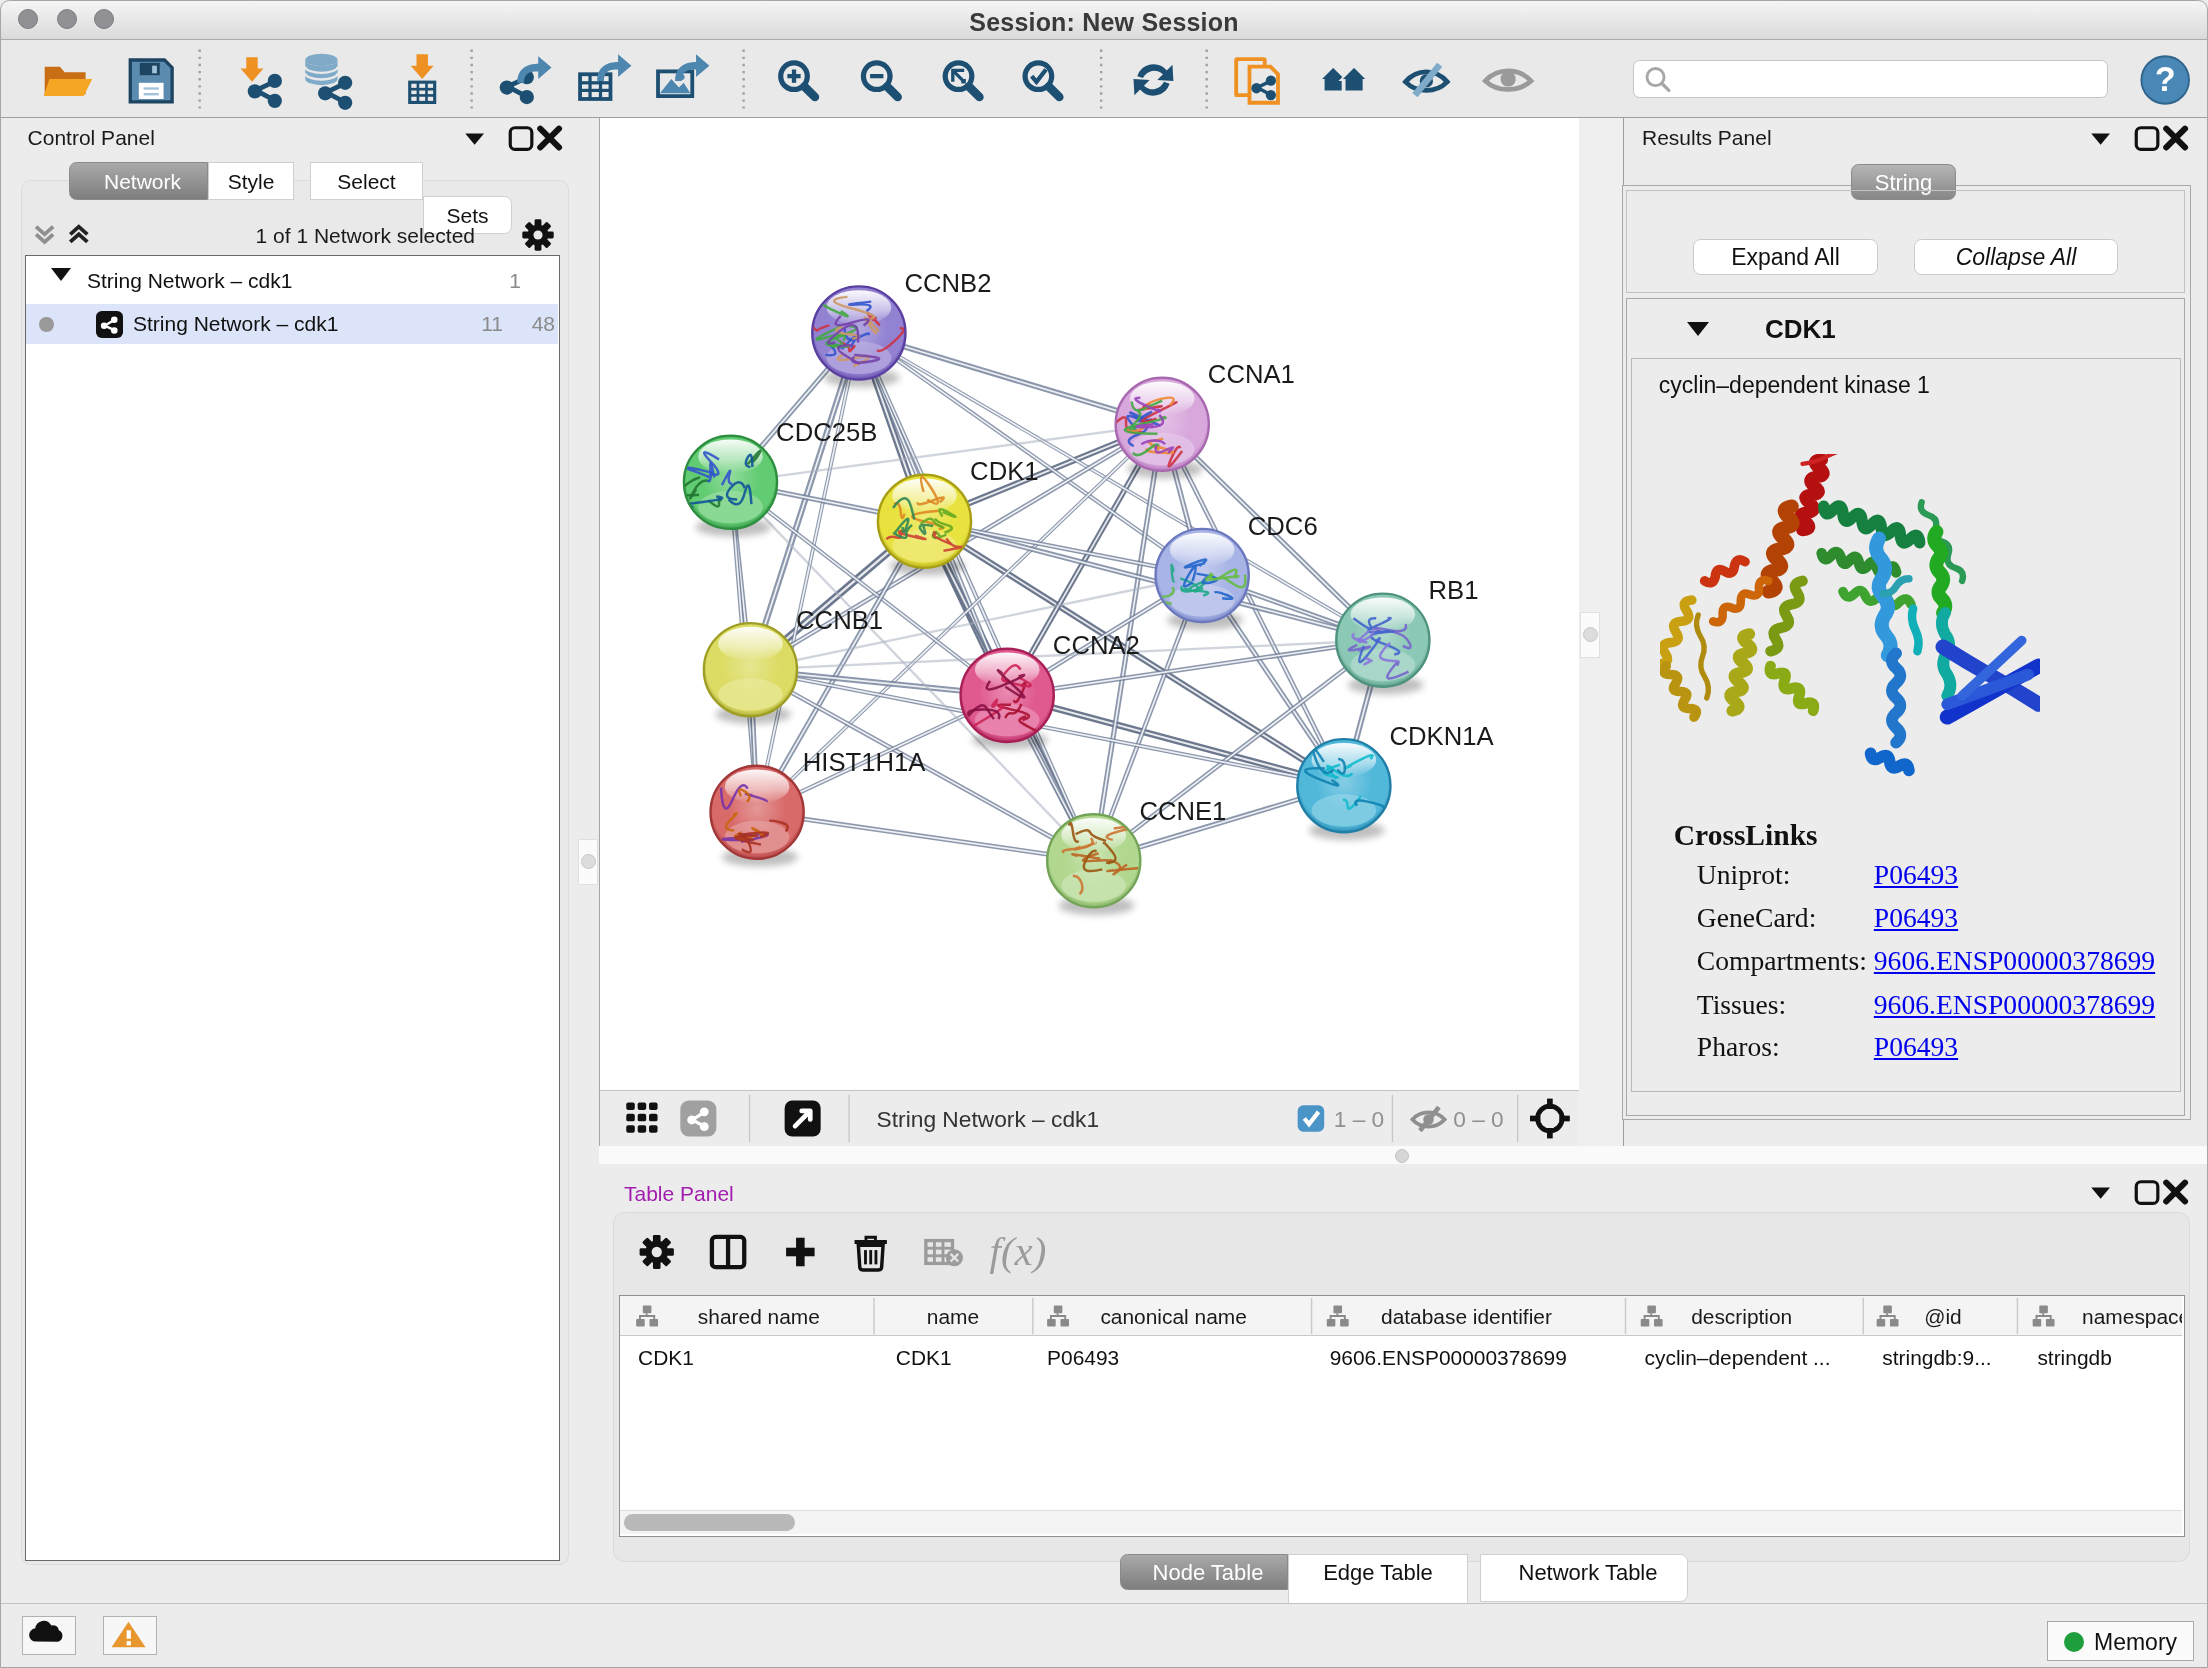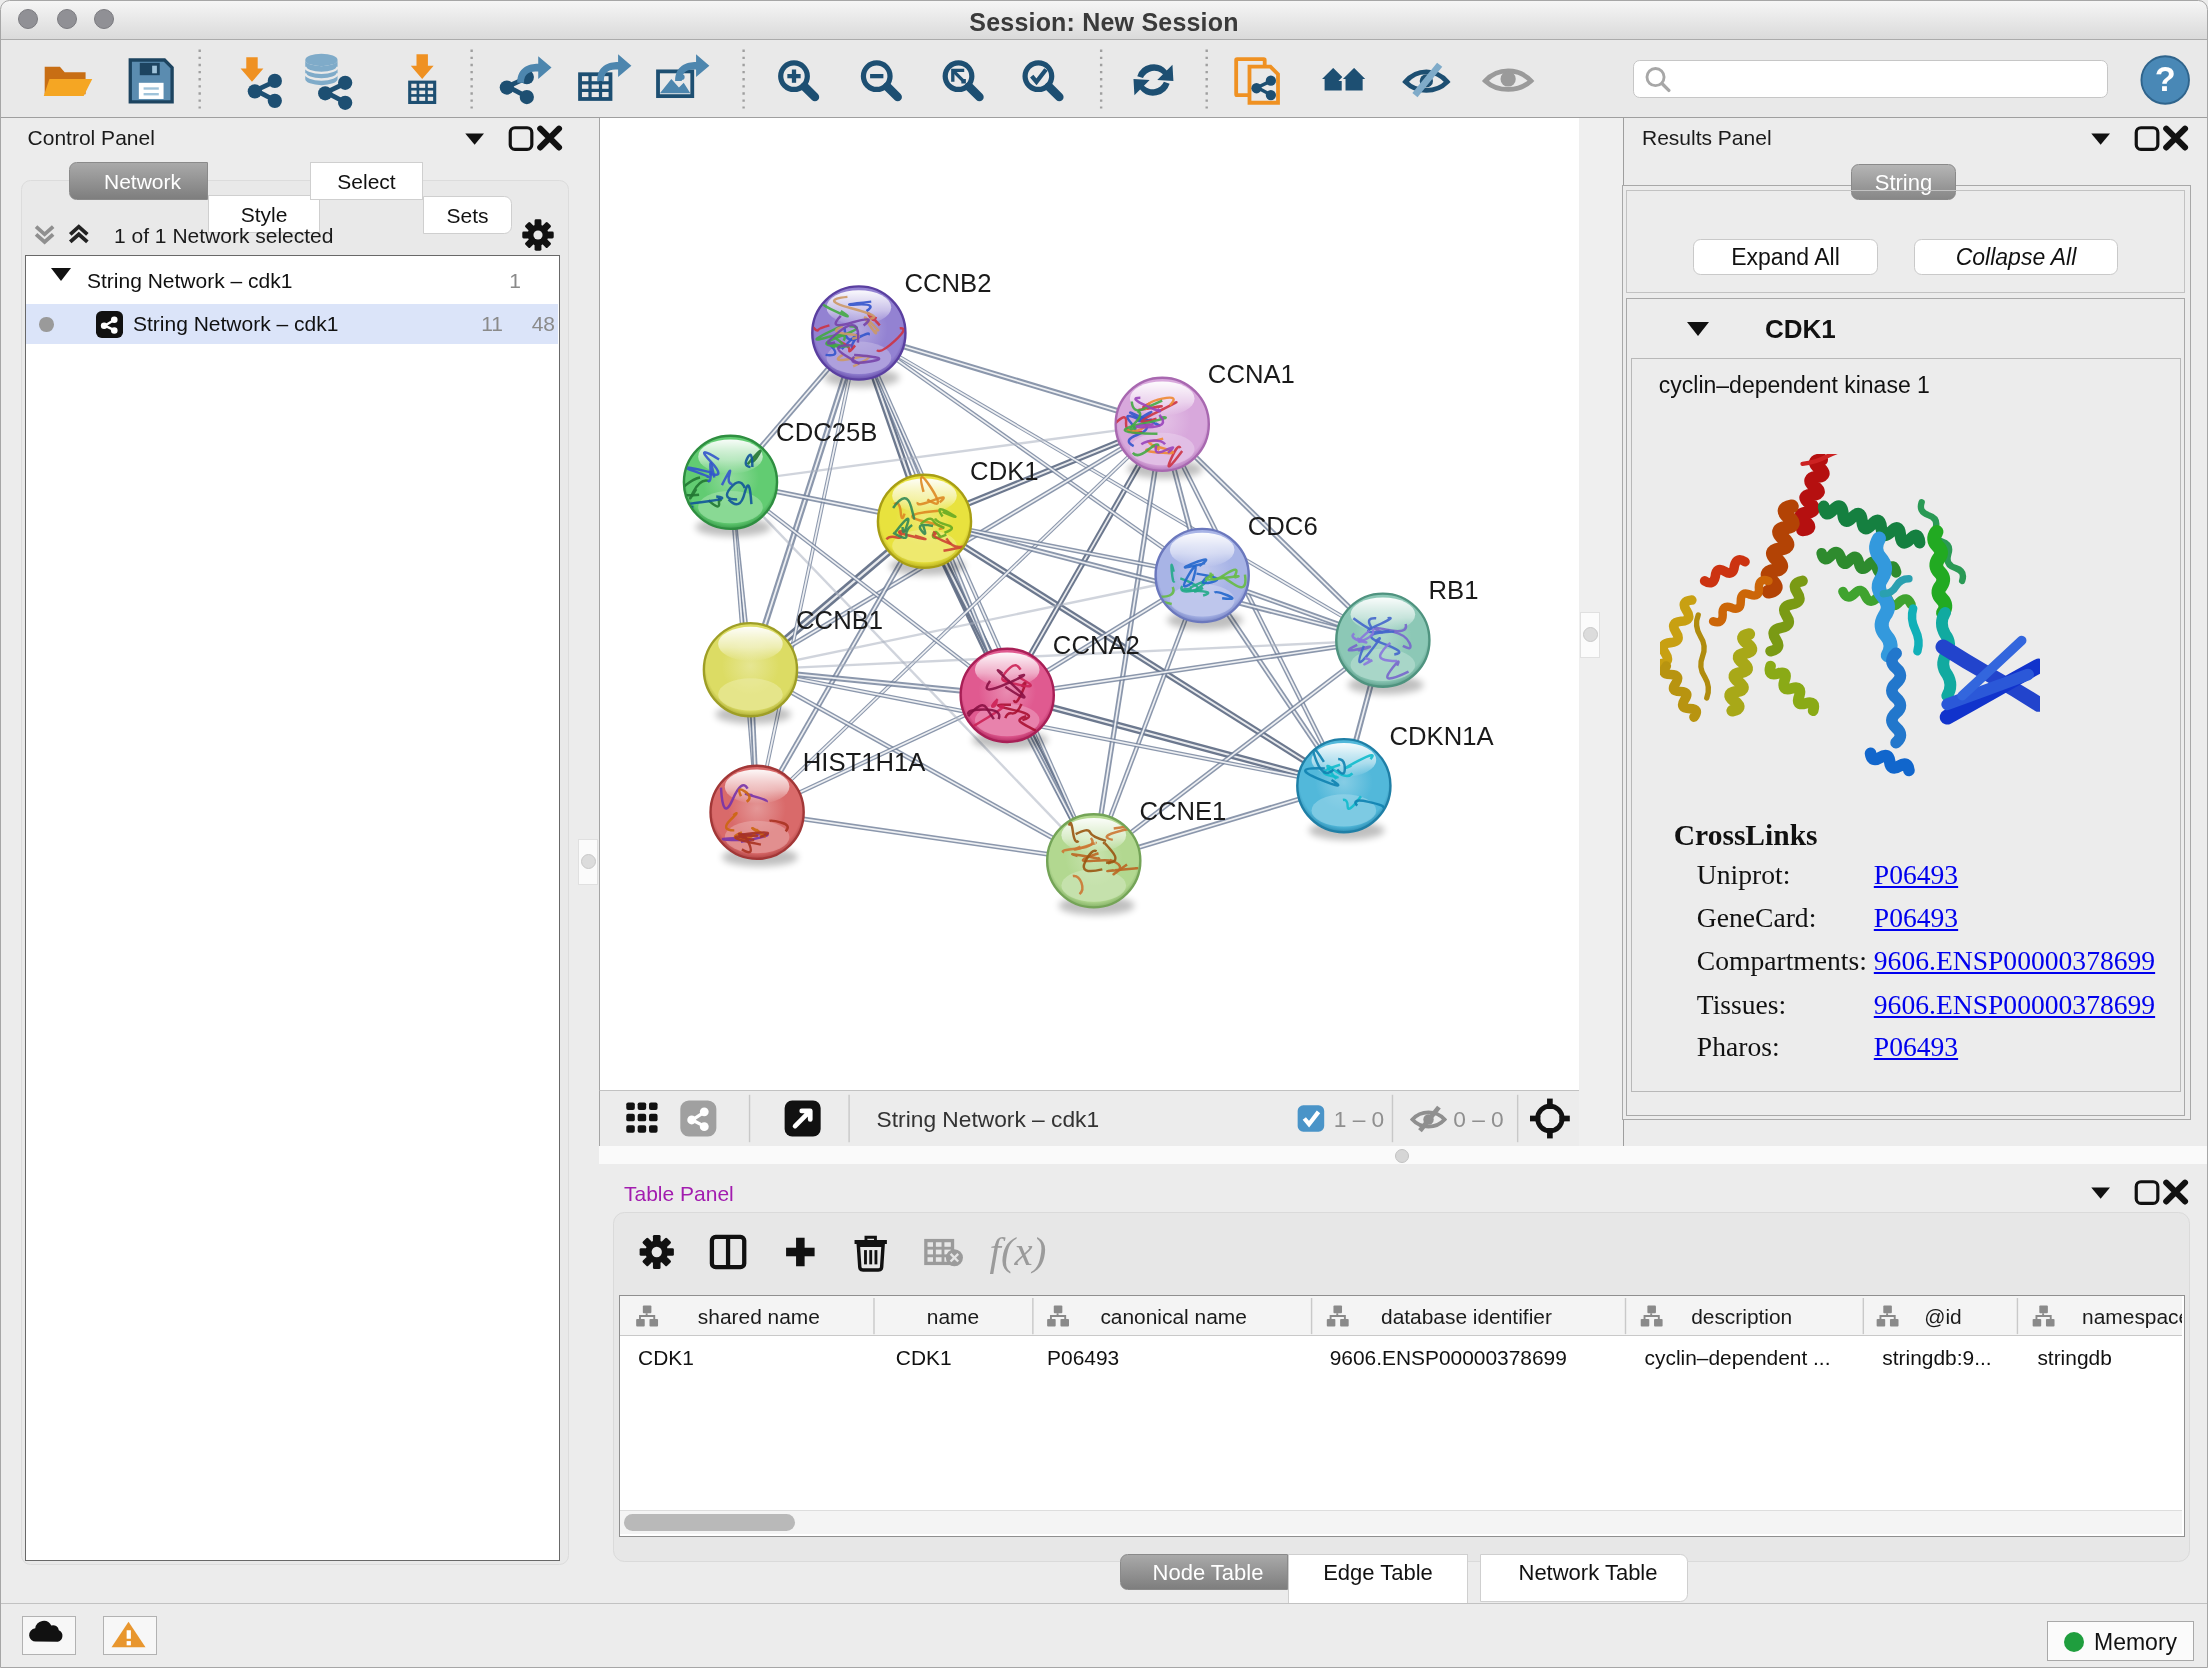--- a/index.html
+++ b/index.html
@@ -204,35 +204,35 @@
 <svg class="abs" style="left:457px; top:124px;" width="114" height="30" viewBox="0 0 120 32">
   <path d="M 8 10 L 28 10 L 18 22 Z" fill="#111"></path>
   <rect x="56" y="4" width="23" height="23" rx="5" fill="none" stroke="#111" stroke-width="3.4"></rect>
   <g transform="translate(98,15)">
       <path d="M -10 -10 L 10 10 M -10 10 L 10 -10" stroke="#111" stroke-width="6.5" stroke-linecap="round"></path>
     </g>
 </svg>
 <div class="abs" id="cp-box"></div>
 <div class="abs" id="cp-tabs" style="left:69px; top:162px; height:38px;">
   <div class="abs tabbtn tab-active" style="left:0px; width:139px; border-radius:7.6px 0 0 7.6px;">Network</div>
-  <div class="abs tabbtn" style="left:139px; width:112px;margin-top:33px;">Style</div>
+  <div class="abs tabbtn" style="left:139px; width:86px;">Style</div>
   <div class="abs tabbtn" style="left:241px; width:113px;">Select</div>
   <div class="abs tabbtn" style="left:354px; width:89px; border-radius:0 7.6px 7.6px 0;margin-top:34px;">Sets</div>
 </div>
 <svg class="abs" style="left:32px; top:221px;" width="67" height="28.5" viewBox="0 0 70 30">
   <g stroke="#8f8f8f" stroke-width="4" fill="none">
     <path d="M 4 6 L 13 14 L 22 6"></path>
       <path d="M 4 14 L 13 22 L 22 14"></path>
   </g>
   <g stroke="#222" stroke-width="4" fill="none">
     <path d="M 40 14 L 49 6 L 58 14"></path>
       <path d="M 40 22 L 49 14 L 58 22"></path>
   </g>
 </svg>
-<div class="abs" style="left:114px; top:224px; width:361px; text-align:left; font-size:21px; color:#1a1a1a;">1 of 1 Network selected</div>
+<div class="abs" style="left:114px; top:224px; width:361px; text-align:right; font-size:21px; color:#1a1a1a;">1 of 1 Network selected</div>
 <svg class="abs" style="left:518px; top:215px;" width="40" height="40" viewBox="0 0 42 42">
   <g transform="translate(21,21)" fill="#111">
     <circle r="11"></circle>
     <g id="gteeth">
         <rect x="-3.6" y="-16.5" width="7.2" height="7" rx="1.5"></rect>
       </g>
     <use href="#gteeth" transform="rotate(45)"></use>
       <use href="#gteeth" transform="rotate(90)"></use>
     <use href="#gteeth" transform="rotate(135)"></use>
       <use href="#gteeth" transform="rotate(180)"></use>

